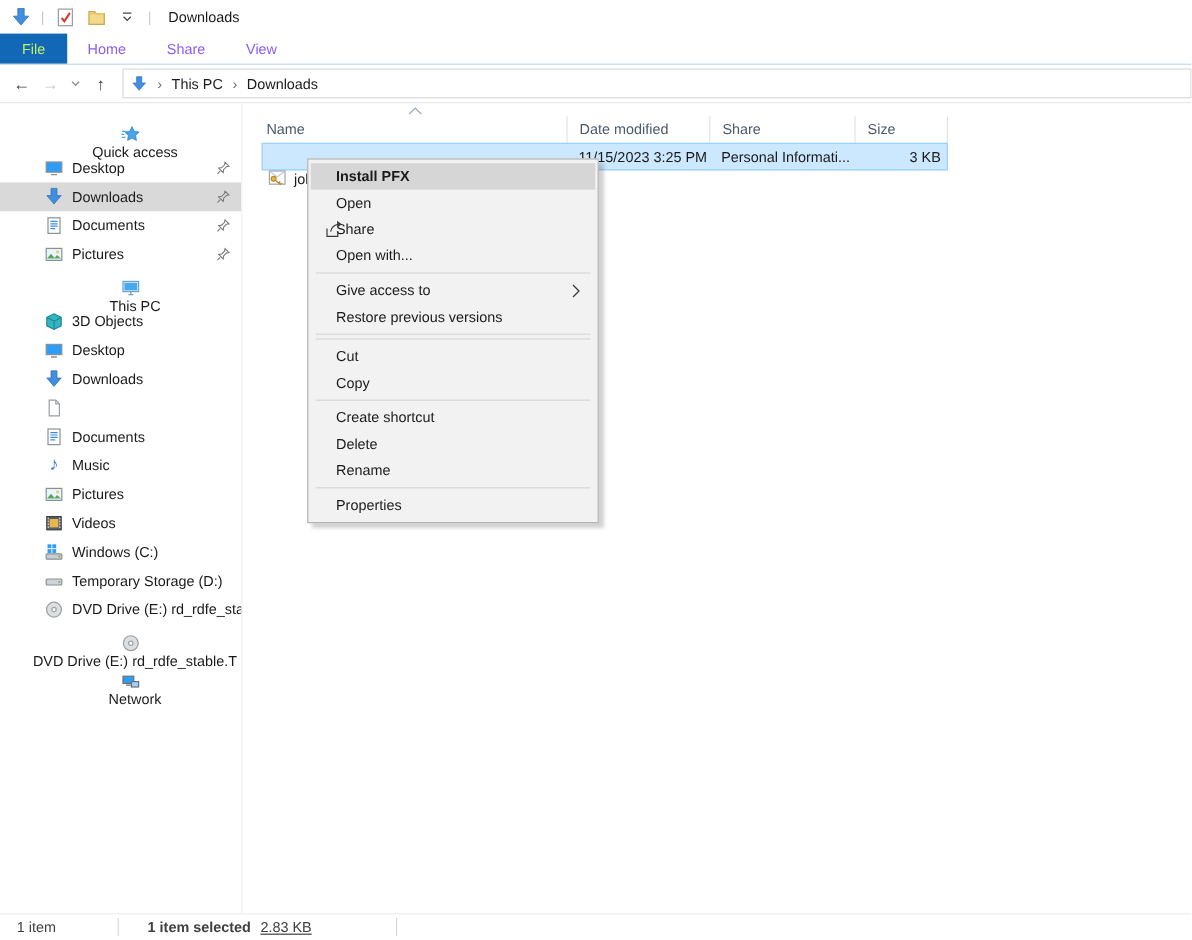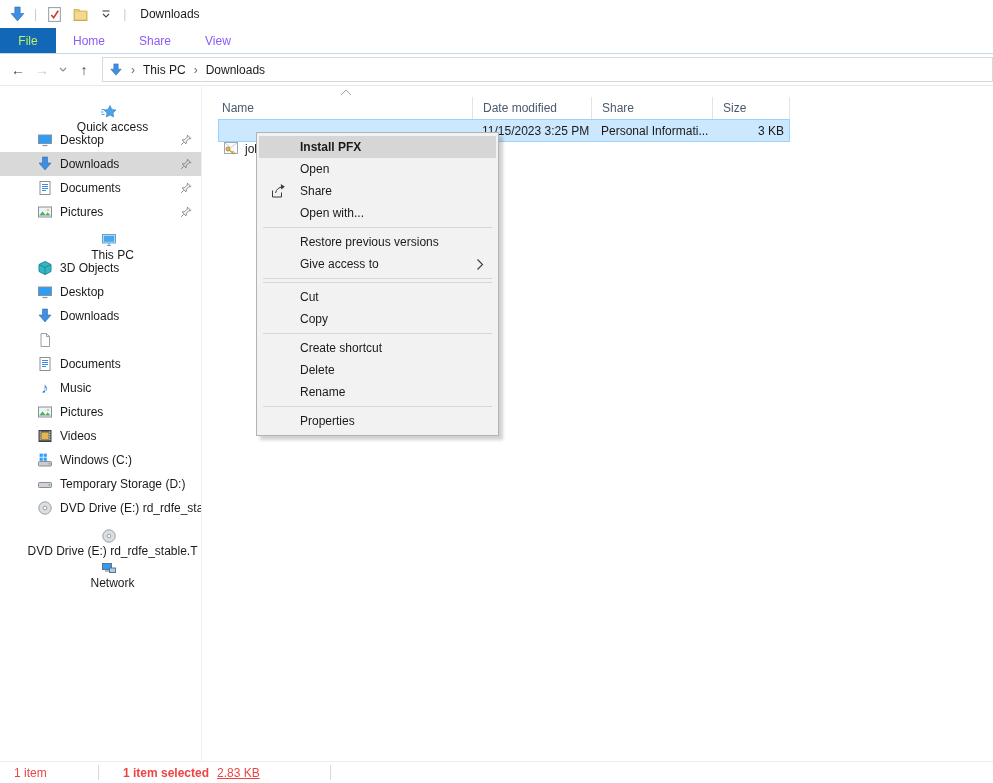--- a/index.html
+++ b/index.html
@@ -60,32 +60,32 @@
   .cell { white-space:nowrap; overflow:hidden; }
   .cell-name { width:254px; flex:none; display:flex; align-items:flex-end; padding-left:4px; gap:6px;margin-top:34px; }
   .cell-date { width:119px; flex:none; padding-left:9px; }
   .cell-type { width:121px; flex:none; padding-left:9px; }
   .cell-size { flex:1; text-align:right; padding-right:5px; }
 
   
   .context-menu { position:absolute; left:256px; top:132px; width:243px; z-index:10;
     background:#f2f2f2; border:1px solid #b3b3b3; padding:3px 0;
     box-shadow:4px 4px 3px rgba(0,0,0,0.18); }
-  .menu-item { height:22px; line-height:22px; margin:0 2px; padding:0 12px 0 41px;
+  .menu-item { height:22px; line-height:22px; margin:0 2px; padding:0 12px 0 21px;
     position:relative; display:flex; align-items:center; }
   .menu-item.bold { font-weight:bold; }
   .menu-item.highlight { background:#d6d6d6; }
   .menu-icon { position:absolute; left:10px; top:2px; }
   .submenu-arrow { margin-left:auto; }
   .menu-sep { height:1px; background:#d7d7d7; margin:3px 6px; }
 
   
   .statusbar { position:absolute; left:0; right:0; bottom:0; height:22px;
     display:flex; align-items:center; border-top:1px solid #ededed; padding-left:14px; }
-  .sb-text { color:#ef4444; }
+  .sb-text { color:#404040; }
   .sb-count { width:84px; }
   .sb-sep { width:1px; height:15px; background:#d9d9d9; flex:none; }
   .sb-selected { margin-left:24px;font-weight:bold; }
   .sb-size { margin-left:8px;text-decoration:underline; }
   .sb-sep2 { margin-left:70px; }
 </style>
 </head>
 <body>
 
 <div class="titlebar">
@@ -423,29 +423,29 @@
       <svg width="18" height="18" viewBox="0 0 18 18">
           <path d="M3.5 8.5V15h9v-4.5" fill="none" stroke="#3a3a3a"></path>
           <path d="M6.5 11c.8-3.8 3.6-5.8 6.8-6" fill="none" stroke="#3a3a3a"></path>
           <path d="M11.8 2l4 2.8-3.6 2.6z" fill="#3a3a3a"></path>
         </svg>
     </span>
     <span>Share</span>
   </div>
   <div class="menu-item">Open with...</div>
   <div class="menu-sep"></div>
-  <div class="menu-item">Restore previous versions</div>
   <div class="menu-item">
     <span>Give access to</span>
     <span class="submenu-arrow">
       <svg width="8" height="13" viewBox="0 0 8 13">
           <path d="M1.5 1.5l5 5-5 5" fill="none" stroke="#3a3a3a" stroke-width="1.1"></path>
         </svg>
     </span>
   </div>
+  <div class="menu-item">Restore previous versions</div>
   <div class="menu-sep"></div>
   <div class="menu-sep"></div>
   <div class="menu-item">Cut</div>
   <div class="menu-item">Copy</div>
   <div class="menu-sep"></div>
   <div class="menu-item">Create shortcut</div>
   <div class="menu-item">Delete</div>
   <div class="menu-item">Rename</div>
   <div class="menu-sep"></div>
   <div class="menu-item">Properties</div>

